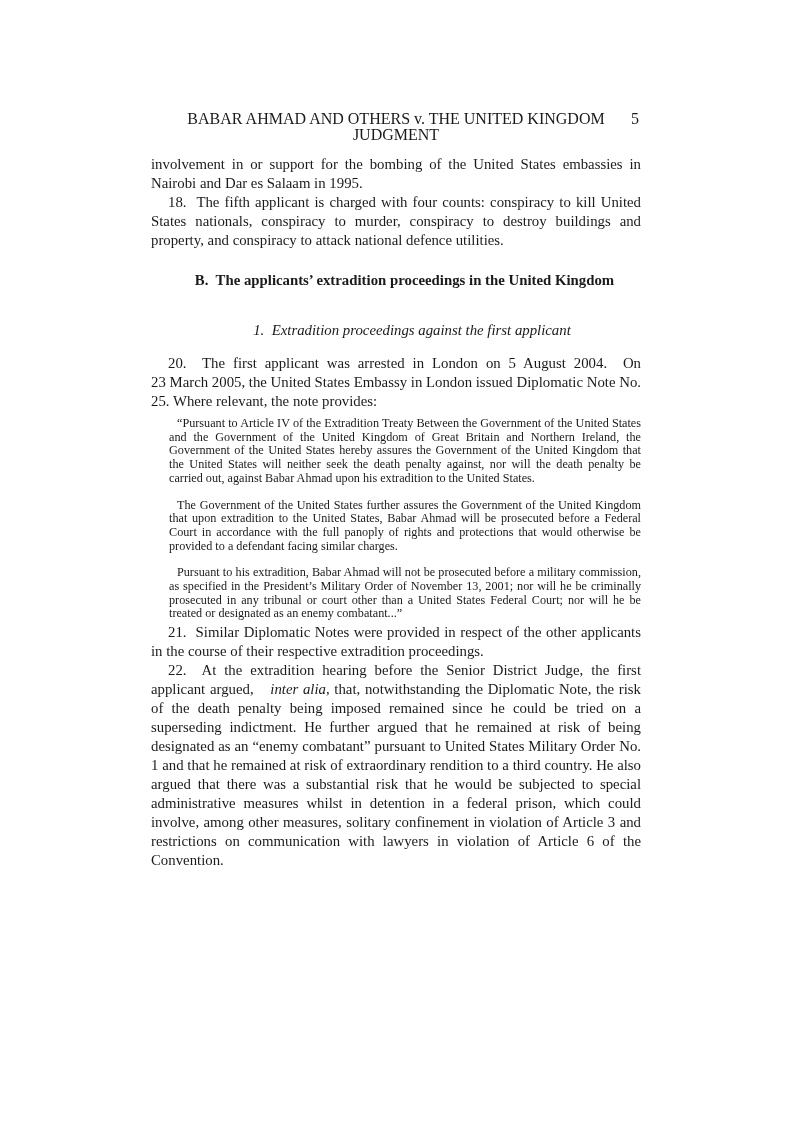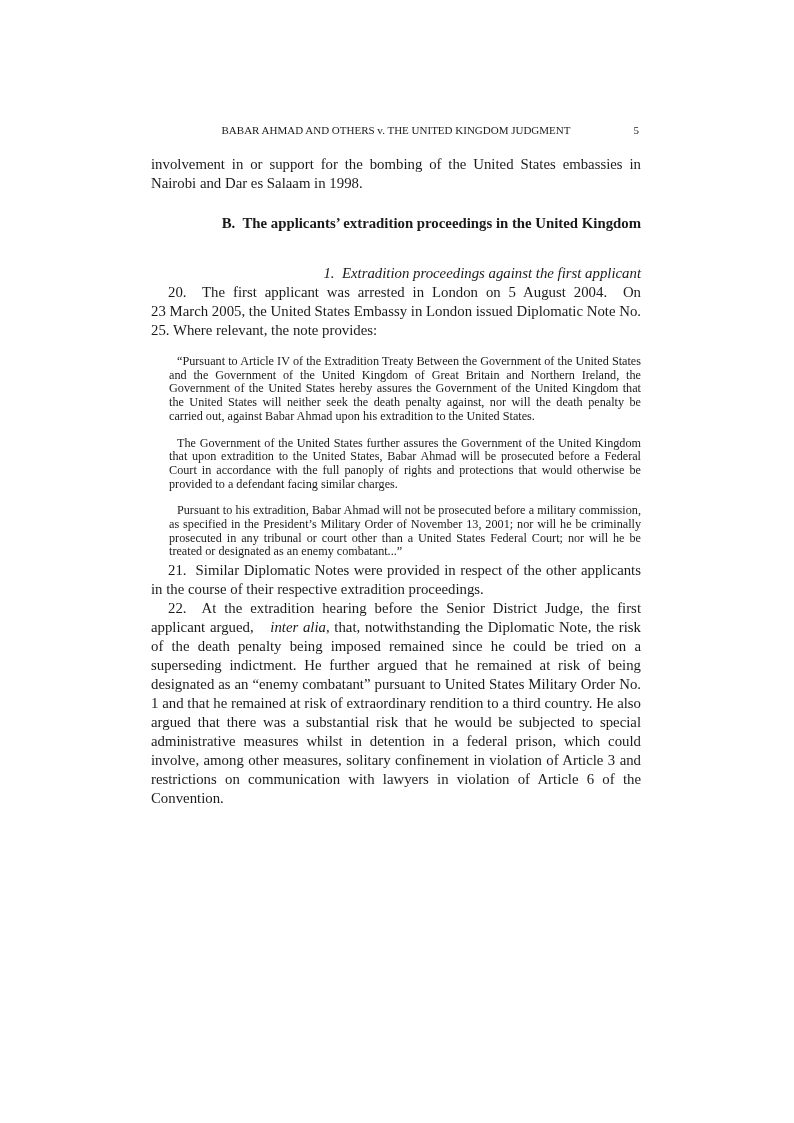--- a/index.html
+++ b/index.html
@@ -12,23 +12,23 @@
     width: 794px;
     height: 1123px;
     background: #ffffff;
     font-family: "Liberation Serif", "DejaVu Serif", serif;
     color: #1a1a1a;
     overflow: hidden;
   }
   .running-header {
     position: absolute;
     left: 151px;
-    top: 122px;
+    top: 111px;
     width: 490px;
-    font-size: 11px;
+    font-size: 16px;
     line-height: 16px;
     text-align: center;
   }
   .running-header .page-number {
     position: absolute;
     right: 2px;
     top: 0;
   }
   .text-column {
     position: absolute;
@@ -43,56 +43,57 @@
     text-align: justify;
     text-indent: 17px;
   }
   p.body.noindent { text-indent: 0; }
   h2.section-heading {
     margin: 21px 0 0 0;
     font-size: 14.8px;
     line-height: 19px;
     font-weight: bold;
     text-indent: 17px;
-    text-align: right;
+    text-align: center;
   }
   h3.sub-heading {
     margin: 31px 0 0 32px;
     font-size: 14.8px;
     line-height: 19px;
     font-weight: normal;
     font-style: italic;
-    text-align: right;
+    text-align: center;
   }
-  p.p20 { margin-top: 0; }
+  p.p20 { margin-top: 14px; }
   p.quote {
     margin: 13px 0 0 18px;
     width: 472px;
     font-size: 12.2px;
     line-height: 13.7px;
     text-align: justify;
     text-indent: 8px;
   }
-  p.quote.first { margin-top: 15px; }
+  p.quote.first { margin-top: 6px; }
   p.quote.third { }
   p.after-quote { margin-top: 2px; }
   em { font-style: italic; margin-left: 12px; }
 </style>
 </head>
 <body>
 
 <div class="page">
 
   <div class="running-header">
     <span class="header-title">BABAR AHMAD AND OTHERS v. THE UNITED KINGDOM JUDGMENT</span>
     <span class="page-number">5</span>
   </div>
 
   <div class="text-column">
-    <p class="body noindent">involvement in or support for the bombing of the United States embassies in Nairobi and Dar es Salaam in 1998.</p>
+    <p class="body noindent">involvement in or support for the bombing of the United States embassies in Nairobi and Dar es Salaam in 1995.</p>
+    <p class="body">18.&nbsp; The fifth applicant is charged with four counts: conspiracy to kill United States nationals, conspiracy to murder, conspiracy to destroy buildings and property, and conspiracy to attack national defence utilities.</p>
 
     <h2 class="section-heading">B.&nbsp; The applicants’ extradition proceedings in the United Kingdom</h2>
     <h3 class="sub-heading">1.&nbsp; Extradition proceedings against the first applicant</h3>
 
     <p class="body p20">20.&nbsp; The first applicant was arrested in London on 5 August 2004.&nbsp; On 23&nbsp;March 2005, the United States Embassy in London issued Diplomatic Note No. 25. Where relevant, the note provides:</p>
 
     <p class="quote first">“Pursuant to Article IV of the Extradition Treaty Between the Government of the United States and the Government of the United Kingdom of Great Britain and Northern Ireland, the Government of the United States hereby assures the Government of the United Kingdom that the United States will neither seek the death penalty against, nor will the death penalty be carried out, against Babar Ahmad upon his extradition to the United States.</p>
     <p class="quote">The Government of the United States further assures the Government of the United Kingdom that upon extradition to the United States, Babar Ahmad will be prosecuted before a Federal Court in accordance with the full panoply of rights and protections that would otherwise be provided to a defendant facing similar charges.</p>
     <p class="quote third">Pursuant to his extradition, Babar Ahmad will not be prosecuted before a military commission, as specified in the President’s Military Order of November 13, 2001; nor will he be criminally prosecuted in any tribunal or court other than a United States Federal Court; nor will he be treated or designated as an enemy combatant...”</p>
 

